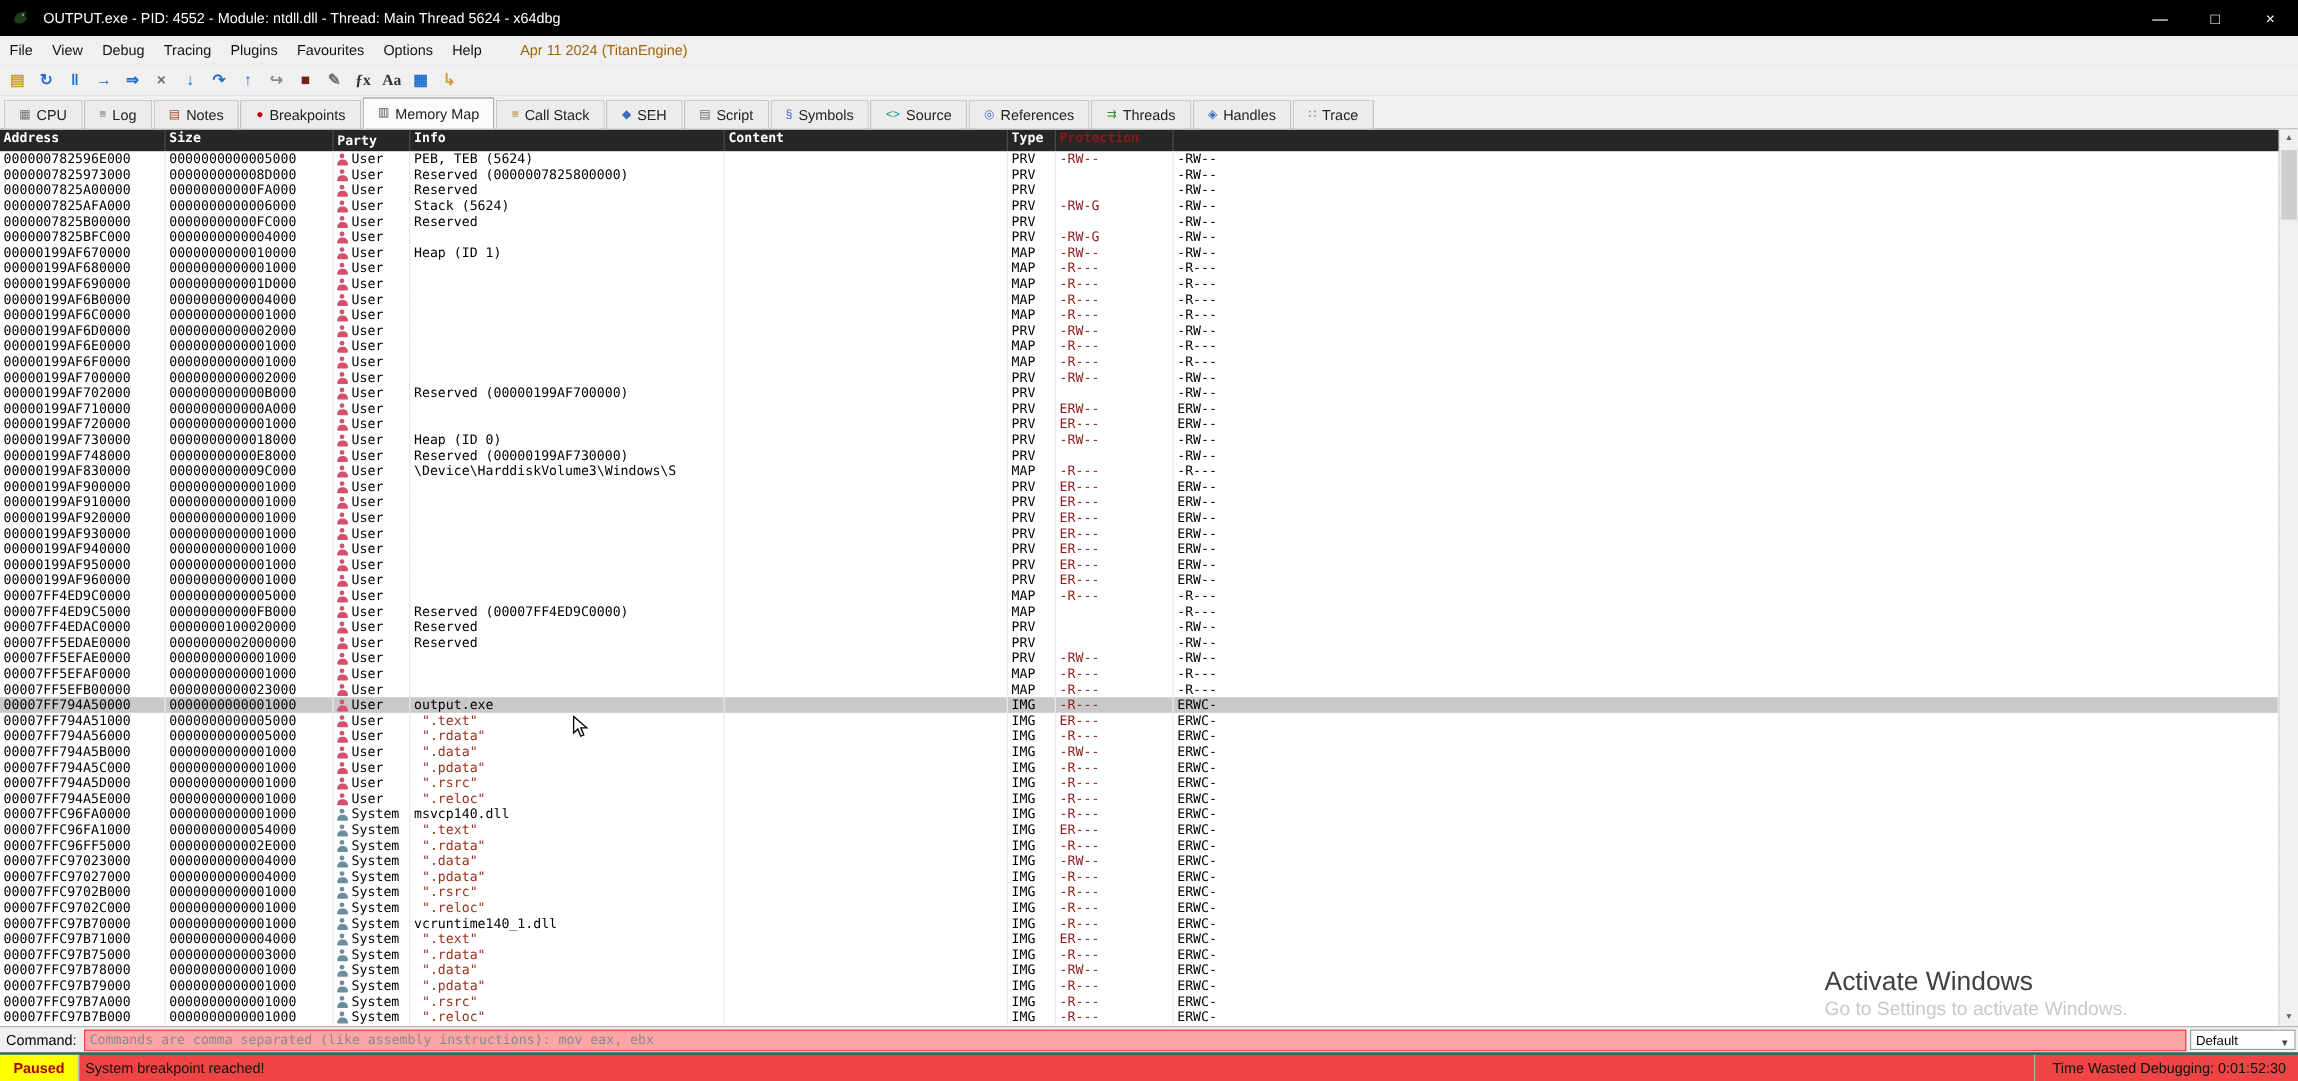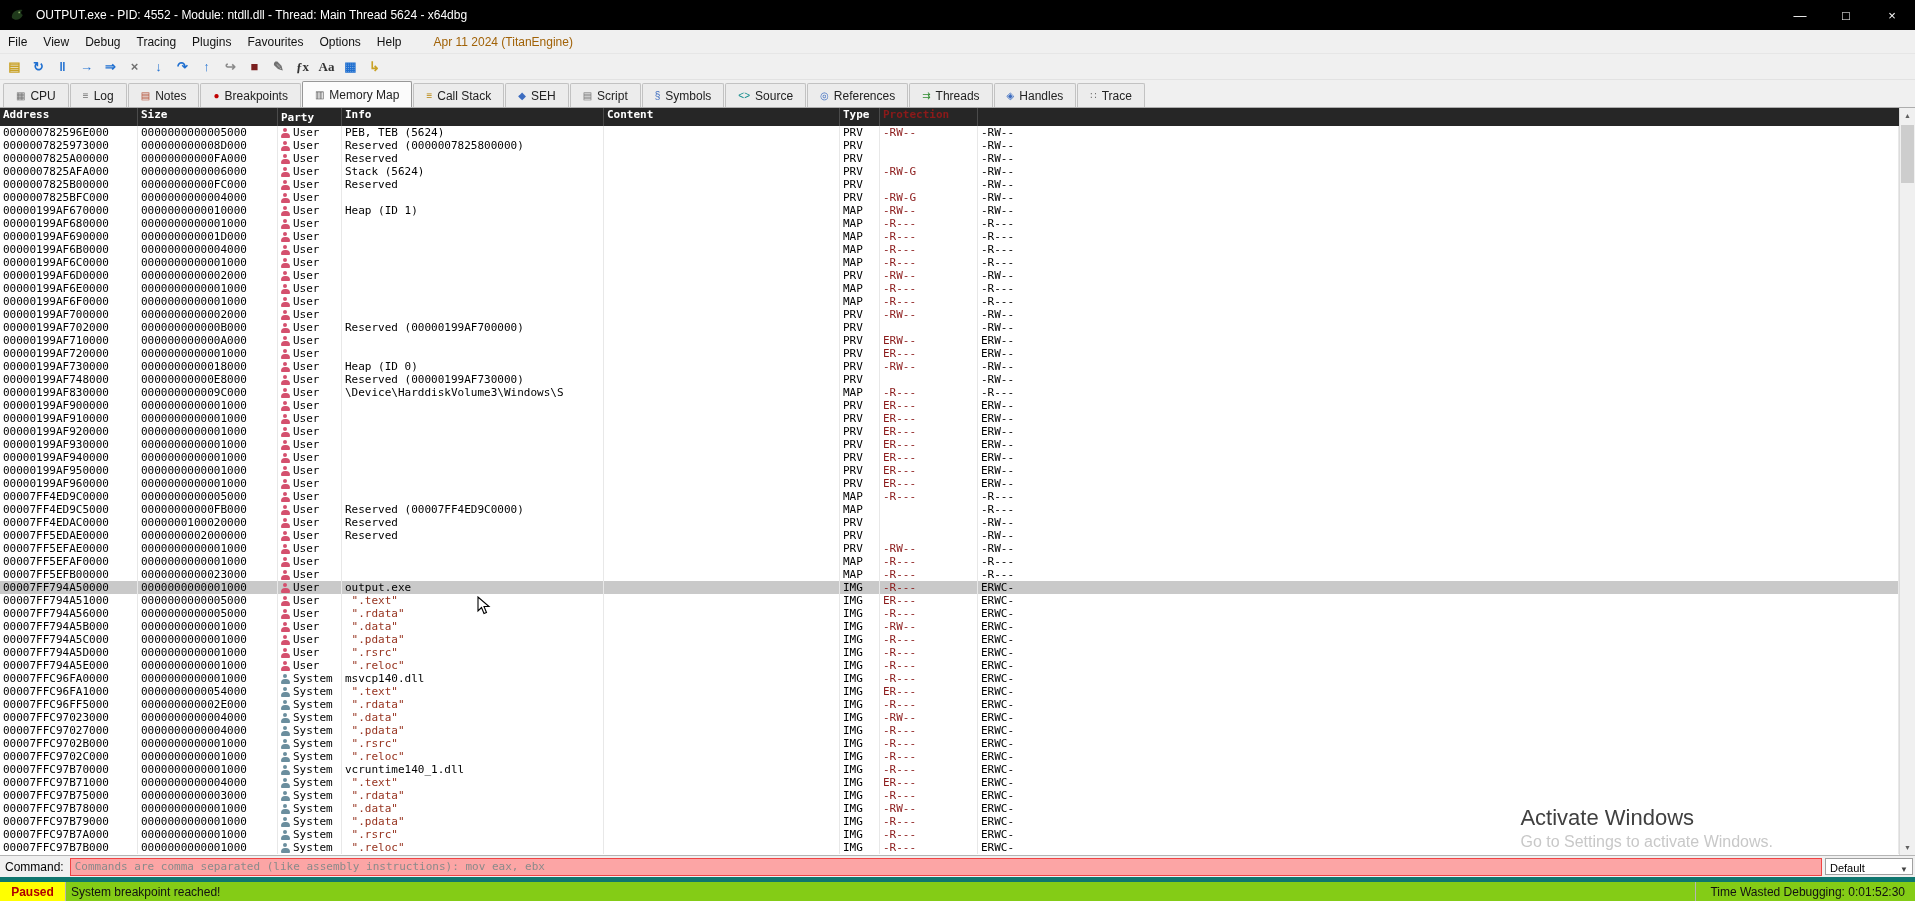--- a/index.html
+++ b/index.html
@@ -73,21 +73,21 @@
                font-size:12px;padding:0 2px;gap:3px}
   .cmd-label{padding:0 3px;white-space:nowrap}
   .cmd-input{flex:1 1 auto;height:18px;border:1px solid #ef4444;background:#fca5a5;
              font:11px "DejaVu Sans Mono",monospace;padding:0 4px;color:#444;outline:none}
   .cmd-input::placeholder{color:#8a8a8a}
   .cmd-profile{flex:0 0 88px;height:17px;border:1px solid #a0a0a0;background:#fff;display:flex;
                align-items:flex-end;justify-content:space-between;padding:0 4px;font-size:11px}
   .dd-arrow{font-size:8px;color:#444}
 
   
-  .status-bar{flex:0 0 24px;background:#84cc16;border-top:5px solid #0f766e;display:flex;align-items:stretch;font-size:12px}
+  .status-bar{flex:0 0 24px;background:#ef4444;border-top:2px solid #0f766e;display:flex;align-items:stretch;font-size:12px}
   .status-paused{flex:0 0 66px;background:var(--paused-bg,#ffff00);color:var(--paused-fg,#b00000);font-weight:bold;
                  display:flex;align-items:center;justify-content:center;border-right:1px solid #b5b5b5}
   .status-msg{display:flex;align-items:center;padding-left:5px;color:#111}
   .status-time{margin-left:auto;border-left:1px solid #b5b5b5;display:flex;align-items:center;padding:0 10px 0 14px;color:#111;white-space:nowrap}
 </style>
 </head>
 <body>
 
 <div class="window">
 

